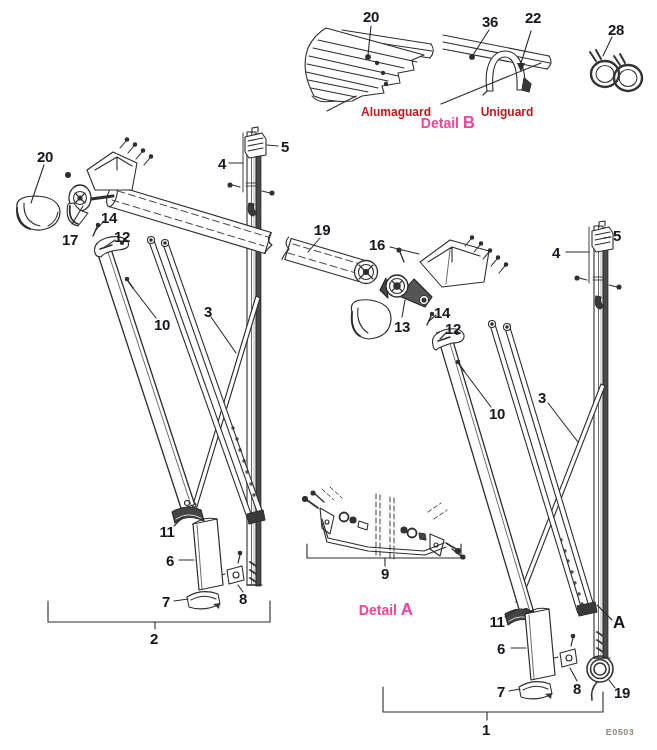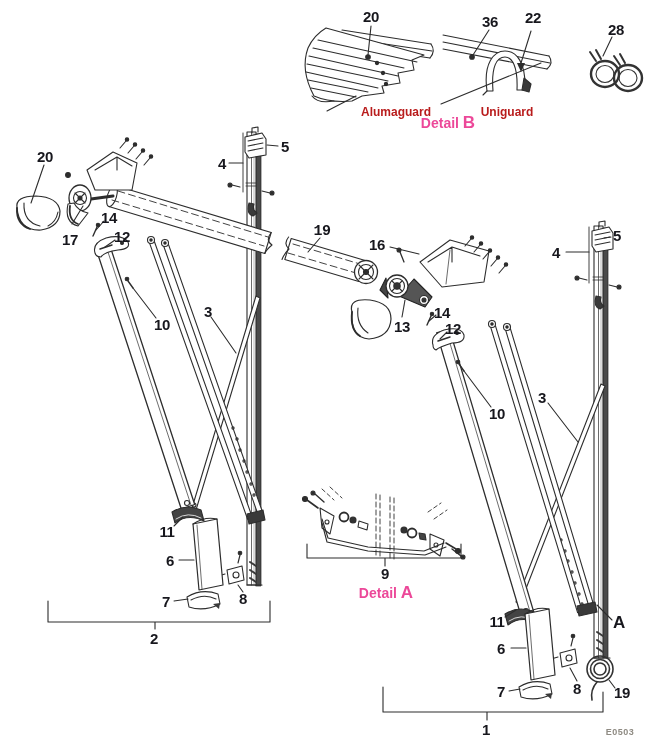--- a/index.html
+++ b/index.html
@@ -371,21 +371,21 @@
 
   <div class="word-label" style="left:396px;top:112px">Alumaguard</div>
 
   <div class="word-label" style="left:507px;top:112px">Uniguard</div>
 
   <div class="detail-title" style="left:448px;top:123px">
     <span>Detail</span>
     <span class="big">B</span>
   </div>
 
-  <div class="detail-title" style="left:386px;top:593px">
+  <div class="detail-title" style="left:386px;top:610px">
     <span>Detail</span>
     <span class="big">A</span>
   </div>
 
   <div class="doc-code" style="left:620px;top:732px">E0503</div>
 </div>
 
 </div>
 
 </body></html>

